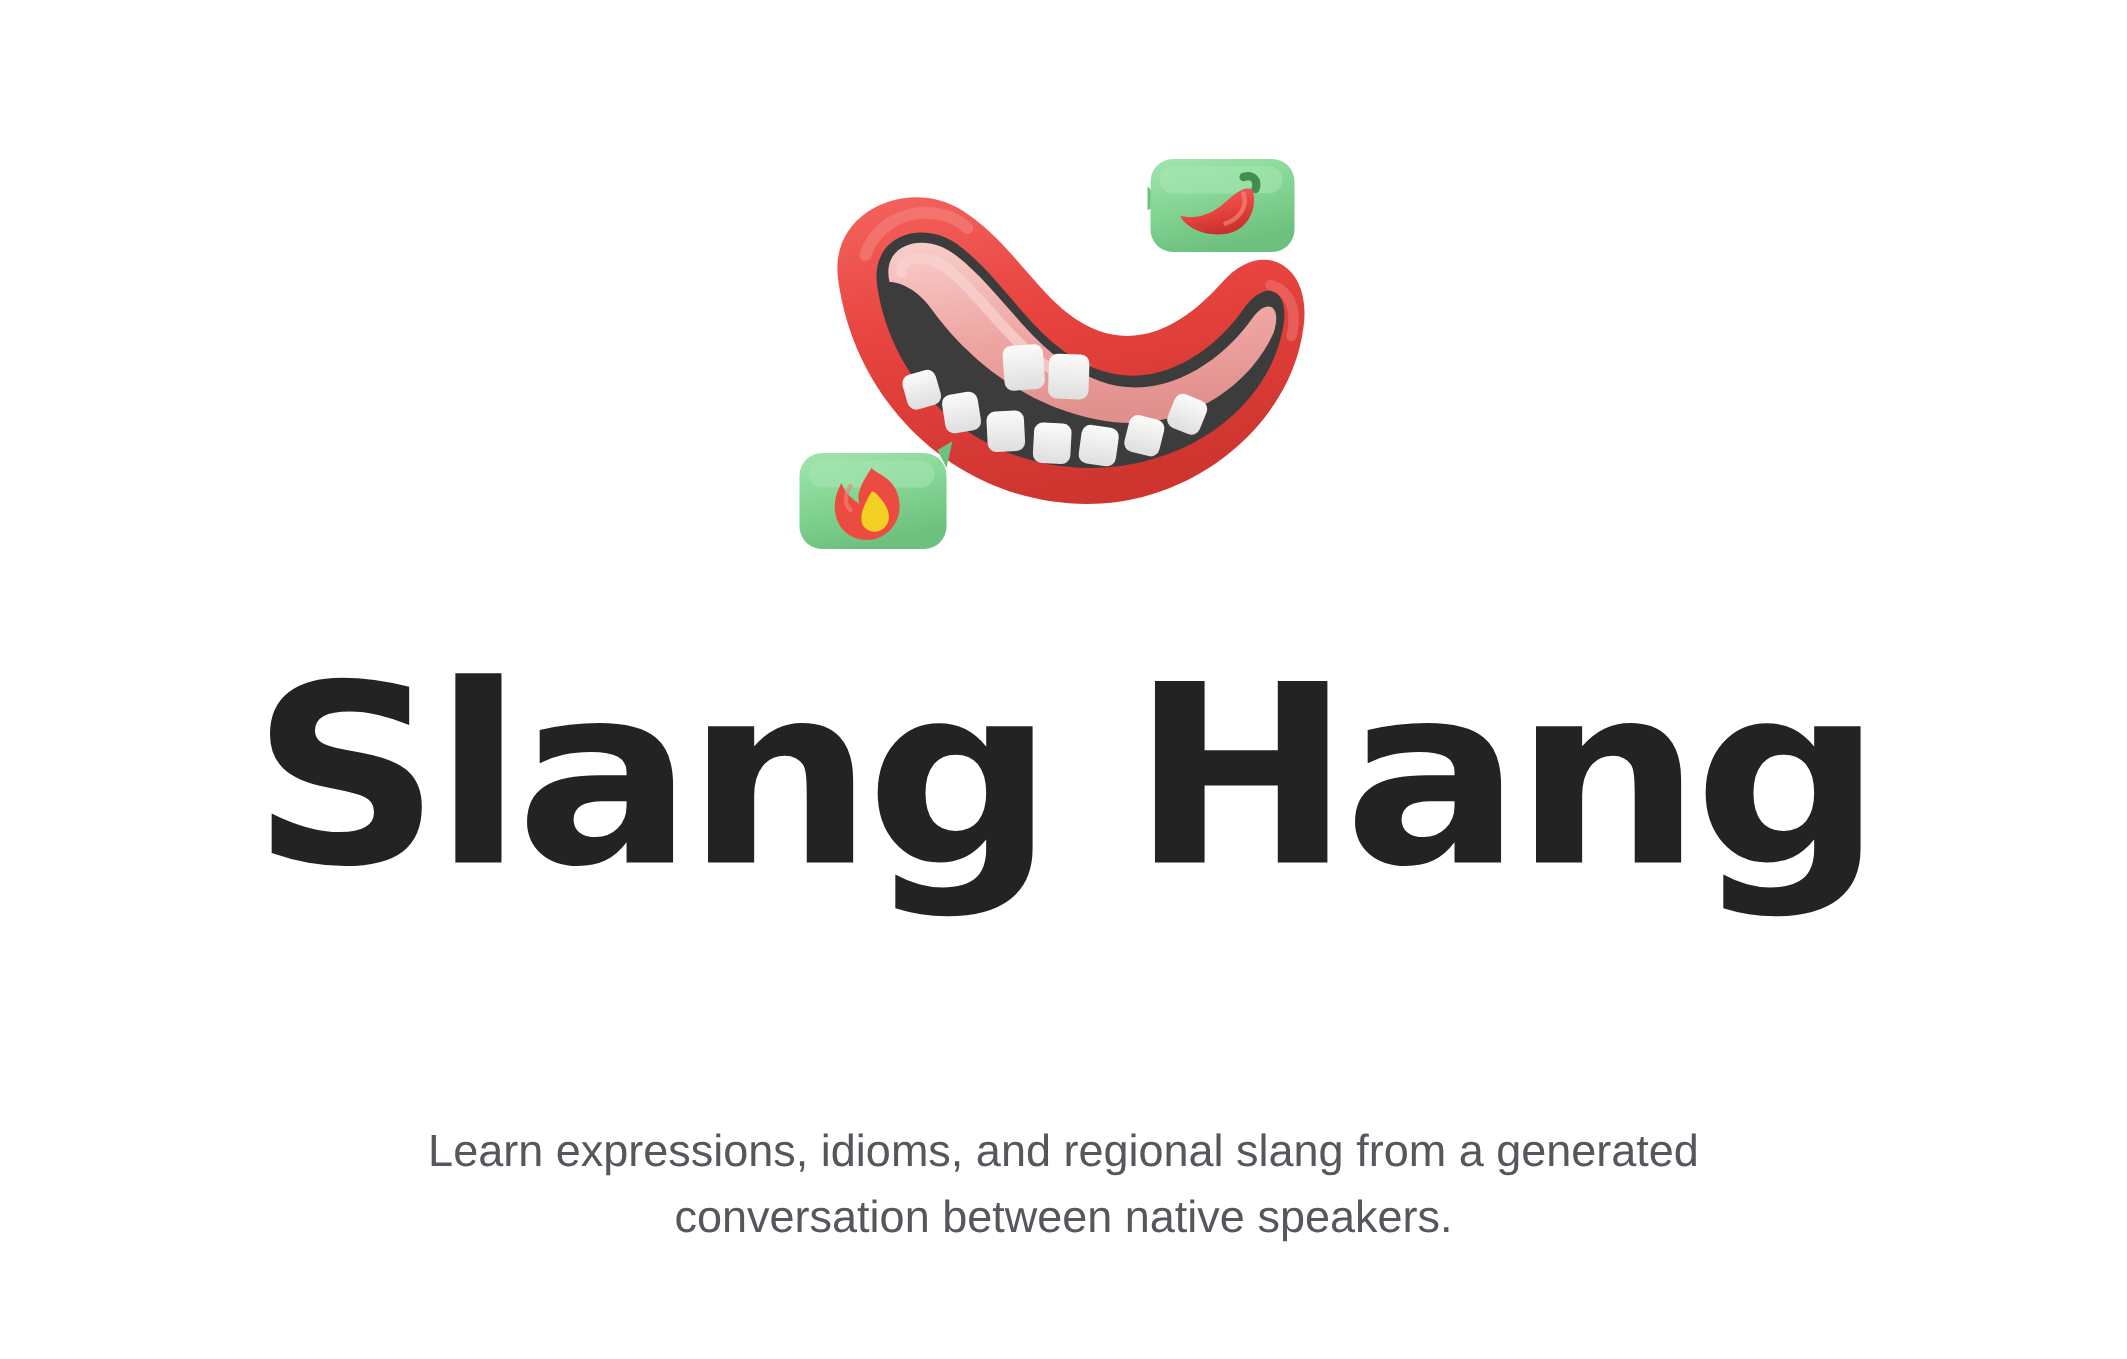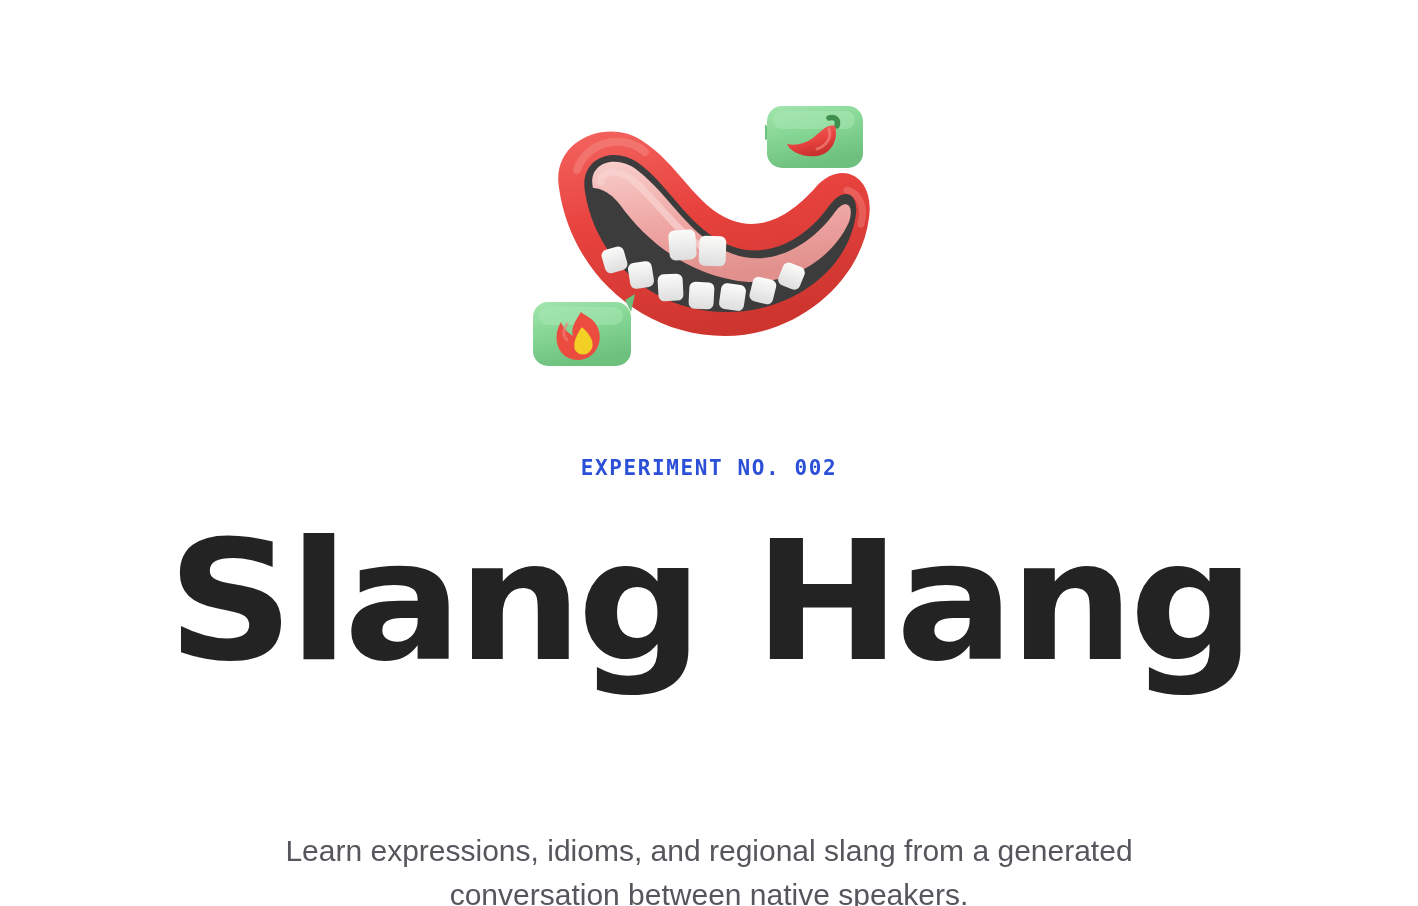--- a/index.html
+++ b/index.html
@@ -204,19 +204,18 @@
                    C 46 242, 44 248, 46 254
                    C 50 260, 58 260, 62 254
                    C 66 248, 62 240, 56 234
                    C 54 232, 53 231, 52 232 Z" fill="#f2d024"></path>
           <path d="M 38 228 C 34 234, 34 240, 38 244" stroke="#f4817b" stroke-width="3" fill="none" stroke-linecap="round" opacity="0.6"></path>
         </g>
       </g>
     </svg>
   </div>
 
-  <div class="eyebrow">EXPERIMENT NO. 002</div>
 
   <h1 class="title">Slang Hang</h1>
 
   <p class="subtitle">Learn expressions, idioms, and regional slang from a generated conversation between native speakers.</p>
 
 </div>
 
 </body></html>

